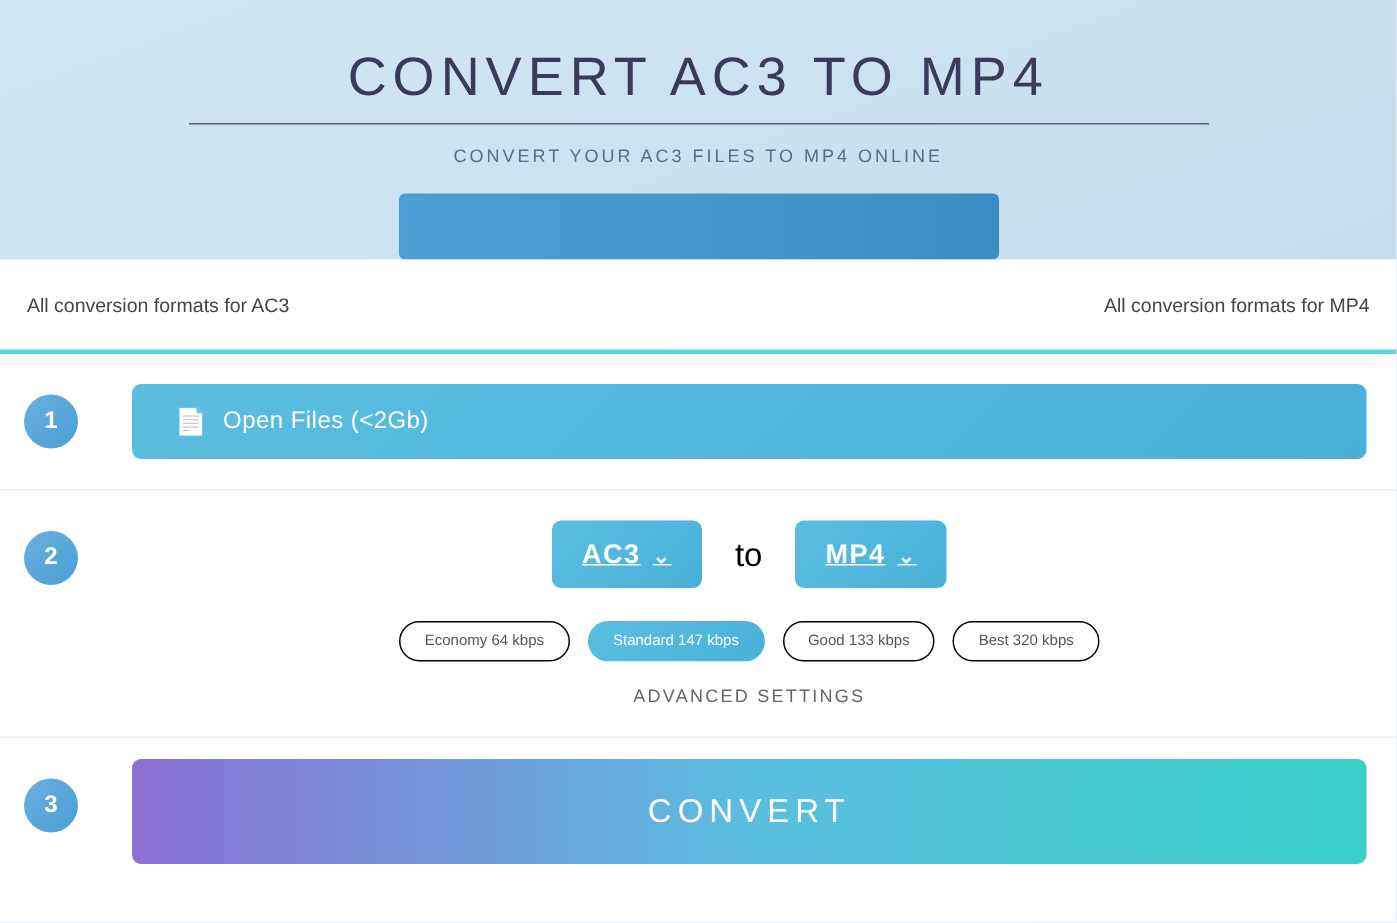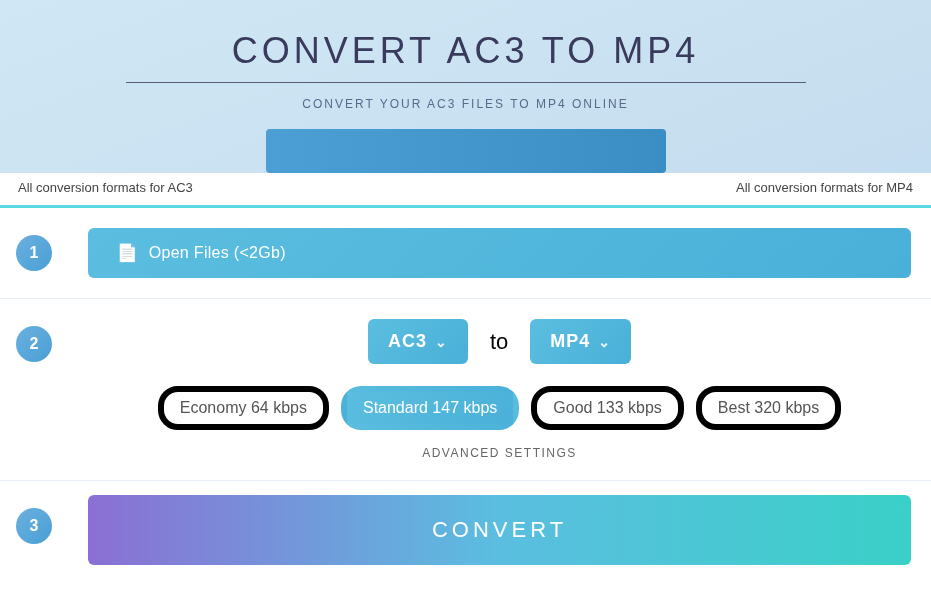--- a/index.html
+++ b/index.html
@@ -53,25 +53,25 @@
       background: linear-gradient(90deg, #4b9fd4 0%, #3a8ec3 100%);
       border-radius: 4px;
       margin-bottom: 0;
       overflow: hidden;
     }
 
     .format-nav {
       width: 931px;
       display: flex;
       justify-content: space-between;
-      align-items: flex-end;
+      align-items: center;
       background: white;
       border-bottom: none;
       padding: 0 18px;
-      height: 32px;
+      height: 60px;
       margin-top: 0;
     }
 
     .format-nav-left, .format-nav-right {
       font-size: 13px;
       color: #444;
       cursor: pointer;
       padding: 10px 0;
     }
 
@@ -156,20 +156,21 @@
       color: white;
       border: none;
       border-radius: 6px;
       padding: 12px 20px;
       font-size: 18px;
       font-weight: bold;
       cursor: pointer;
       letter-spacing: 1px;
       min-width: 100px;
       justify-content: center;
+      text-decoration: underline;
     }
 
     .format-select .chevron {
       font-size: 14px;
       opacity: 0.9;
     }
 
     .to-text {
       font-size: 22px;
       color: #000000;
@@ -181,24 +182,24 @@
       display: flex;
       align-items: center;
       justify-content: center;
       gap: 12px;
       margin-bottom: 16px;
     }
 
     .quality-btn {
       padding: 7px 16px;
       border-radius: 20px;
-      border: 6px solid #000000;
+      border: 1px solid #000000;
       background: white;
       color: #555;
-      font-size: 16px;
+      font-size: 10px;
       cursor: pointer;
     }
 
     .quality-btn.active {
       background: linear-gradient(135deg, #5bbee0 0%, #4ab0d8 100%);
       color: white;
       border-color: transparent;
     }
 
     .advanced-settings {

